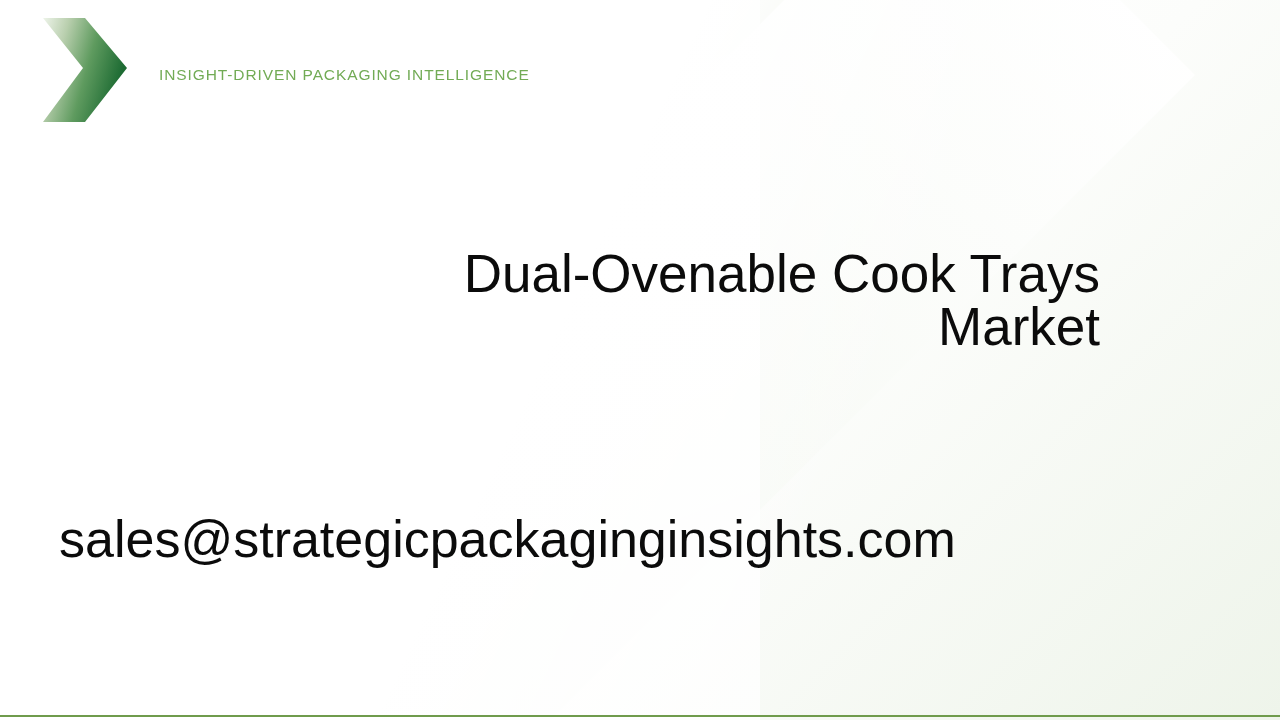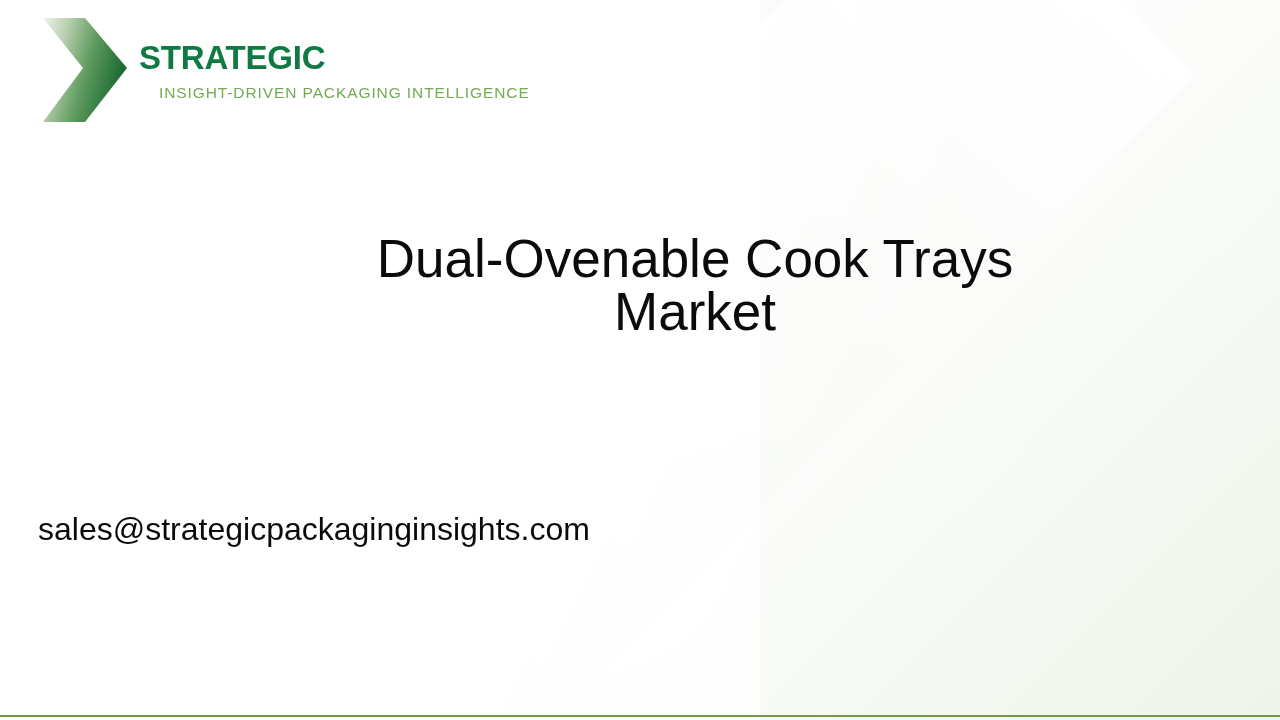--- a/index.html
+++ b/index.html
@@ -160,38 +160,38 @@
     color: #72ab55;
     letter-spacing: 0.9px;
     white-space: nowrap;
     margin-left: 20px;
   }
 
   
   .title {
     position: absolute;
     left: 290px;
-    top: 232px;
+    top: 247px;
     width: 810px;
-    text-align: center;
+    text-align: right;
     font-size: 53px;
     line-height: 1.0;
     color: #0b0b0b;
     font-weight: normal;
     z-index: 5;
   }
 
   
   .contact {
     position: absolute;
-    left: 38px;
+    left: 59px;
     top: 513px;
     width: 1000px;
     text-align: left;
-    font-size: 32px;
+    font-size: 52px;
     line-height: 1.0;
     color: #0b0b0b;
     font-weight: normal;
     z-index: 5;
     white-space: nowrap;
   }
 </style>
 </head>
 <body>
 
@@ -223,21 +223,20 @@
         <linearGradient id="chevGrad" x1="0" y1="0" x2="1" y2="0.35">
           <stop offset="0%" stop-color="#eef4ea"></stop>
           <stop offset="28%" stop-color="#b9cfae"></stop>
           <stop offset="62%" stop-color="#5f9b5f"></stop>
           <stop offset="100%" stop-color="#1d6b33"></stop>
         </linearGradient>
       </defs>
       <path d="M4 4 L46 4 L88 54 L46 108 L4 108 L44 54 Z" fill="url(#chevGrad)"></path>
     </svg>
     <div class="logo-text">
-      <div class="logo-line">STRATEGIC</div>
       <div class="logo-tagline">INSIGHT-DRIVEN PACKAGING INTELLIGENCE</div>
     </div>
   </div>
 
   <div class="title">Dual-Ovenable Cook Trays Market</div>
 
   <div class="contact">sales@strategicpackaginginsights.com</div>
 
 </div>
 

